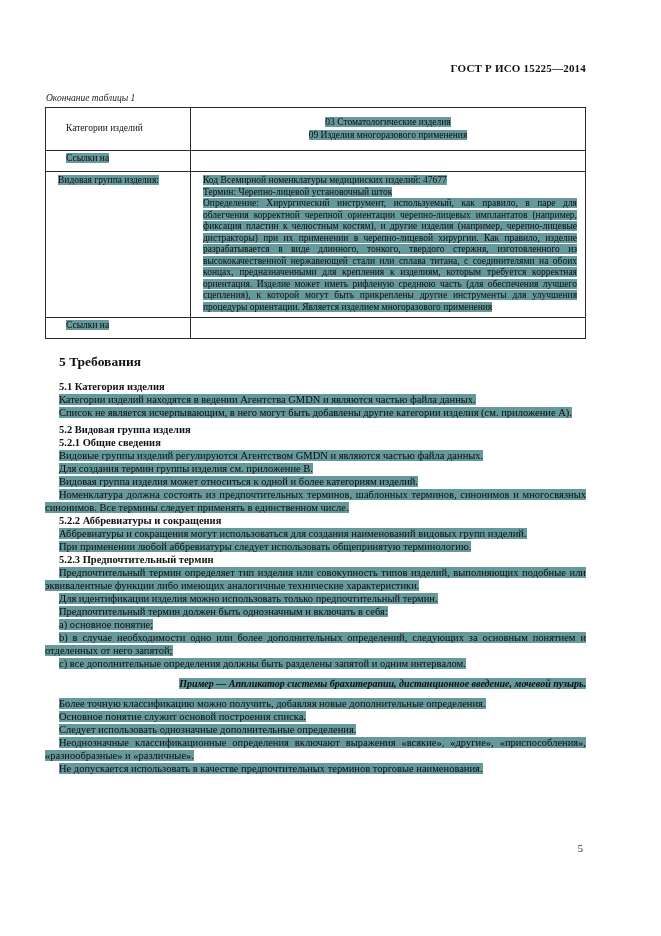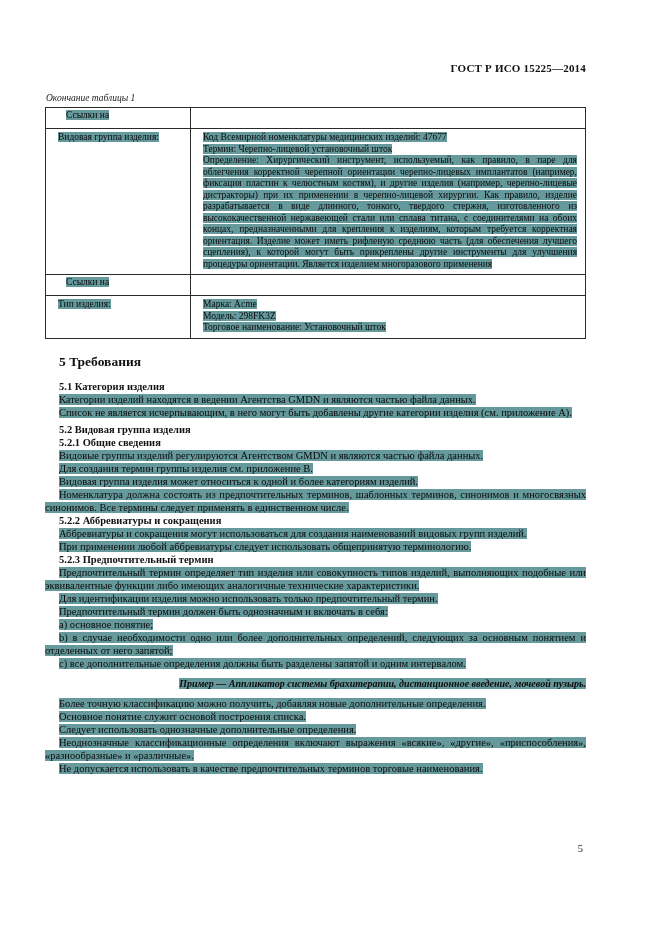--- a/index.html
+++ b/index.html
@@ -49,43 +49,42 @@
 
 <div class="page">
   <div class="content">
 
     <div class="gost-header">ГОСТ Р ИСО 15225—2014</div>
 
     <div class="table-caption">Окончание таблицы 1</div>
 
     <table class="spec">
       <tbody>
+        <tr class="row-cat">
+          <td class="c1">Категории изделий</td>
+          <td class="c2">
+            <div><span class="hl">03  Стоматологические изделия</span></div>
+            <div><span class="hl">09  Изделия многоразового применения</span></div>
+          </td>
+        </tr>
         <tr class="row-links">
           <td class="c1"><span class="hl">Ссылки на</span></td>
           <td class="c2"></td>
         </tr>
         <tr class="row-group">
           <td class="c1"><span class="hl">Видовая группа изделия:</span></td>
           <td class="c2">
             <div><span class="hl">Код Всемирной номенклатуры медицинских изделий: 47677</span></div>
             <div><span class="hl">Термин:  Черепно-лицевой установочный шток</span></div>
             <div class="def"><span class="hl">Определение: Хирургический инструмент, используемый, как правило, в паре для облегчения корректной черепной ориентации черепно-лицевых имплантатов (например, фиксация пластин к челюстным костям), и другие изделия (например, черепно-лицевые дистракторы) при их применении в черепно-лицевой хирургии. Как правило, изделие разрабатывается в виде длинного, тонкого, твердого стержня, изготовленного из высококачественной нержавеющей стали или сплава титана, с соединителями на обоих концах, предназначенными для крепления к изделиям, которым требуется корректная ориентация. Изделие может иметь рифленую среднюю часть (для обеспечения лучшего сцепления), к которой могут быть прикреплены другие инструменты для улучшения процедуры ориентации. Является изделием многоразового применения</span></div>
           </td>
         </tr>
         <tr class="row-links">
           <td class="c1"><span class="hl">Ссылки на</span></td>
           <td class="c2"></td>
-        </tr>
-        <tr class="row-type">
-          <td class="c1"><span class="hl">Тип изделия:</span></td>
-          <td class="c2">
-            <div><span class="hl">Марка: Acme</span></div>
-            <div><span class="hl">Модель: 298FK3Z</span></div>
-            <div><span class="hl">Торговое наименование: Установочный шток</span></div>
-          </td>
         </tr>
       </tbody>
     </table>
 
     <div class="body-text">
       <div class="h1">5 Требования</div>
 
       <div class="h2">5.1 Категория изделия</div>
       <p class="para"><span class="hl">Категории изделий находятся в ведении Агентства GMDN и являются частью файла данных.</span></p>
       <p class="para"><span class="hl">Список не является исчерпывающим, в него могут быть добавлены другие категории изделия (см. приложение А).</span></p>

